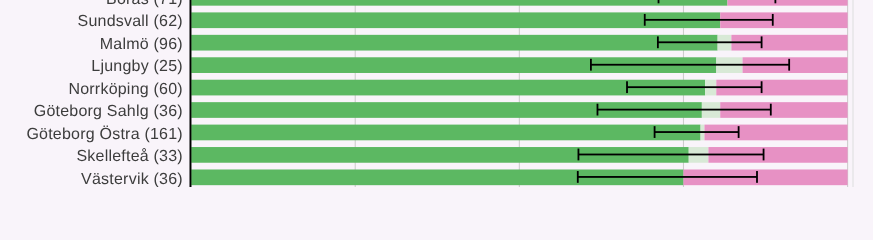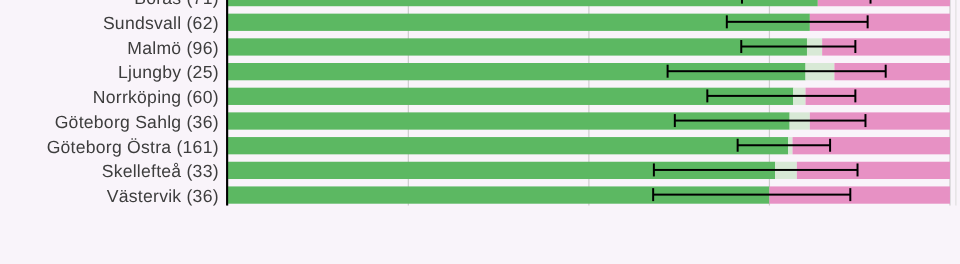--- a/index.html
+++ b/index.html
@@ -1,21 +1,21 @@
 <!DOCTYPE html>
 <html><head>
 <meta charset="utf-8">
 <style>
   html,body{margin:0;padding:0;}
   body{
     width:873px;height:187px;overflow:hidden;
     background:#f9f4fa;
     font-family:"Liberation Sans",sans-serif;
   }
-  #chart{position:absolute;left:16px;top:0;width:796px;height:187px;}
+  #chart{position:absolute;left:0;top:0;width:796px;height:187px;}
   svg text{
     -webkit-font-smoothing:antialiased;
     -moz-osx-font-smoothing:grayscale;
     text-rendering:geometricPrecision;
   }
   
   #plot{will-change:transform;transform:translateZ(0);}
 </style>
 </head>
 <body>

